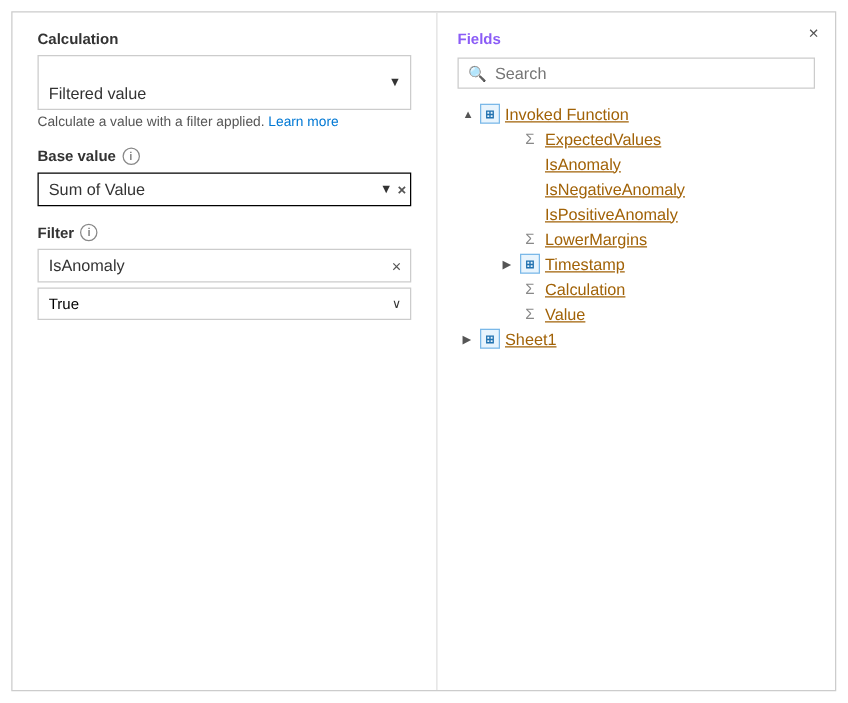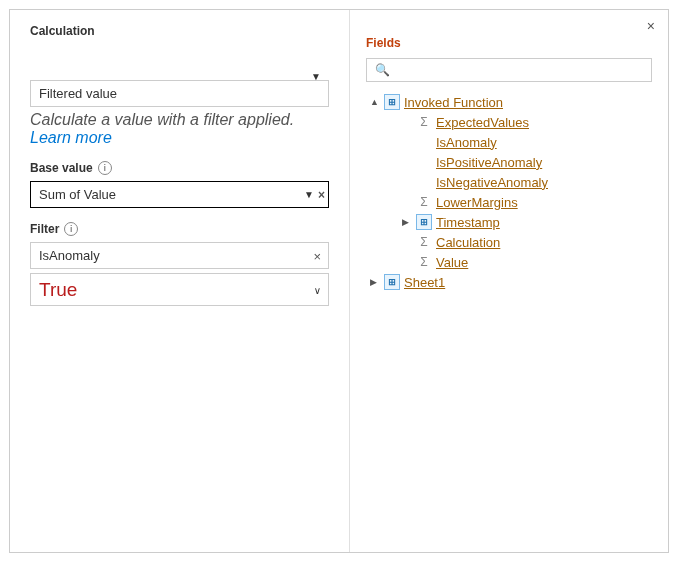--- a/index.html
+++ b/index.html
@@ -74,45 +74,43 @@
       font-size: 9px;
       color: #888;
       cursor: default;
     }
     .select-wrapper {
       position: relative;
       margin-bottom: 4px;
     }
     .select-wrapper select {
       width: 100%;
-      padding: 5px 28px 5px 8px;
+      padding: 22px 28px 5px 8px;
       border: 1px solid #ccc;
       background: #fff;
       font-size: 13px;
       color: #333;
       appearance: none;
       -webkit-appearance: none;
       cursor: pointer;
       outline: none;
-      margin-top: 36px;
     }
     .select-arrow {
       position: absolute;
       right: 8px;
       top: 50%;
       transform: translateY(-50%);
       pointer-events: none;
       color: #333;
       font-size: 10px;
     }
     .calc-hint {
-      font-size: 16px;
+      font-size: 11px;
       color: #555;
       margin-bottom: 14px;
-      font-style: italic;
     }
     .learn-more {
       color: #0078d4;
       text-decoration: none;
       cursor: pointer;
     }
     
     .base-value-wrapper {
       position: relative;
       margin-bottom: 14px;
@@ -171,41 +169,40 @@
     }
     .filter-value-wrapper {
       position: relative;
       margin-bottom: 4px;
     }
     .filter-value-select {
       width: 100%;
       padding: 5px 28px 5px 8px;
       border: 1px solid #ccc;
       background: #fff;
-      font-size: 19px;
-      color: #b91c1c;
+      font-size: 12px;
+      color: #000000;
       appearance: none;
       -webkit-appearance: none;
       cursor: pointer;
       outline: none;
     }
 
     
     .right-panel {
       flex: 1;
       padding: 14px 16px;
       display: flex;
       flex-direction: column;
     }
     .fields-label {
       font-size: 12px;
       font-weight: 600;
-      color: #c2410c;
+      color: #8b5cf6;
       margin-bottom: 8px;
-      margin-top: 12px;
     }
     .search-box {
       display: flex;
       align-items: center;
       border: 1px solid #ccc;
       padding: 4px 8px;
       margin-bottom: 10px;
       gap: 6px;
     }
     .search-icon-svg {
@@ -328,20 +325,21 @@
       </div>
 
     </div>
 
     <div class="right-panel">
 
       <div class="fields-label">Fields</div>
 
       <div class="search-box">
         <span class="search-icon-svg">🔍</span>
+        <input class="search-input" type="text" placeholder="Search" style="">
       </div>
 
       <div class="fields-tree">
 
         <div class="tree-item tree-indent-1">
           <span class="expand-arrow">▲</span>
           <span class="item-icon icon-table">⊞</span>
           <span class="item-label">Invoked Function</span>
         </div>
 
@@ -353,27 +351,27 @@
 
         <div class="tree-item tree-indent-3">
           <span class="expand-arrow"></span>
           <span class="item-icon"></span>
           <span class="item-label">IsAnomaly</span>
         </div>
 
         <div class="tree-item tree-indent-3">
           <span class="expand-arrow"></span>
           <span class="item-icon"></span>
+          <span class="item-label">IsNegativeAnomaly</span>
+        </div>
+
+        <div class="tree-item tree-indent-3">
+          <span class="expand-arrow"></span>
+          <span class="item-icon"></span>
           <span class="item-label">IsPositiveAnomaly</span>
-        </div>
-
-        <div class="tree-item tree-indent-3">
-          <span class="expand-arrow"></span>
-          <span class="item-icon"></span>
-          <span class="item-label">IsNegativeAnomaly</span>
         </div>
 
         <div class="tree-item tree-indent-3">
           <span class="expand-arrow"></span>
           <span class="item-icon icon-sigma">Σ</span>
           <span class="item-label">LowerMargins</span>
         </div>
 
         <div class="tree-item tree-indent-3">
           <span class="expand-arrow">▶</span>

